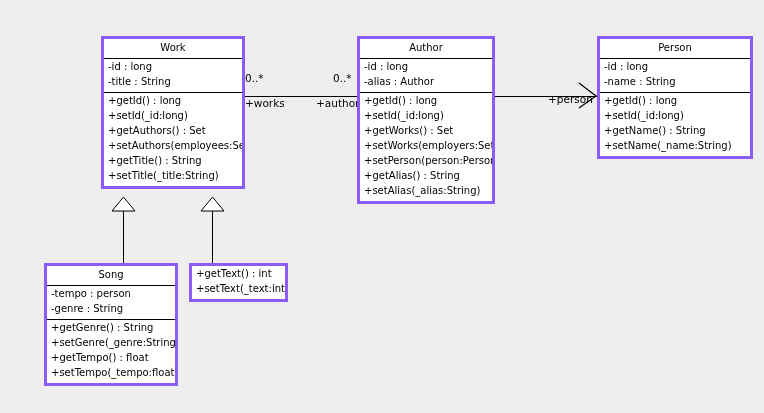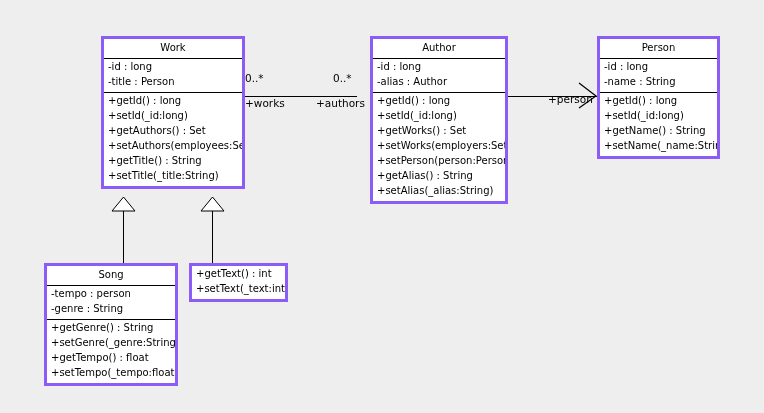--- a/index.html
+++ b/index.html
@@ -114,50 +114,50 @@
   <div class="edge-label" style="left:245px; top:98px;">+works</div>
 
   <div class="edge-label" style="left:316px; top:98px;">+authors</div>
 
   <div class="edge-label" style="left:548px; top:94px;">+person</div>
 
   <div class="uml-class" style="left:101px; top:36px; width:144px;">
     <div class="class-name">Work</div>
     <div class="compartment">
       <div class="member">-id : long</div>
-      <div class="member">-title : Person</div>
+      <div class="member">-title : String</div>
     </div>
     <div class="compartment">
       <div class="member">+getId() : long</div>
       <div class="member">+setId(_id:long)</div>
       <div class="member">+getAuthors() : Set</div>
       <div class="member">+setAuthors(employees:Set)</div>
       <div class="member">+getTitle() : String</div>
       <div class="member">+setTitle(_title:String)</div>
     </div>
   </div>
 
-  <div class="uml-class" style="left:357px; top:36px; width:138px;margin-left:13px;">
+  <div class="uml-class" style="left:357px; top:36px; width:138px;">
     <div class="class-name">Author</div>
     <div class="compartment">
       <div class="member">-id : long</div>
       <div class="member">-alias : Author</div>
     </div>
     <div class="compartment">
       <div class="member">+getId() : long</div>
       <div class="member">+setId(_id:long)</div>
       <div class="member">+getWorks() : Set</div>
       <div class="member">+setWorks(employers:Set)</div>
       <div class="member">+setPerson(person:Person)</div>
       <div class="member">+getAlias() : String</div>
       <div class="member">+setAlias(_alias:String)</div>
     </div>
   </div>
 
-  <div class="uml-class" style="left:597px; top:36px; width:123px;">
+  <div class="uml-class" style="left:597px; top:36px; width:156px;">
     <div class="class-name">Person</div>
     <div class="compartment">
       <div class="member">-id : long</div>
       <div class="member">-name : String</div>
     </div>
     <div class="compartment">
       <div class="member">+getId() : long</div>
       <div class="member">+setId(_id:long)</div>
       <div class="member">+getName() : String</div>
       <div class="member">+setName(_name:String)</div>

